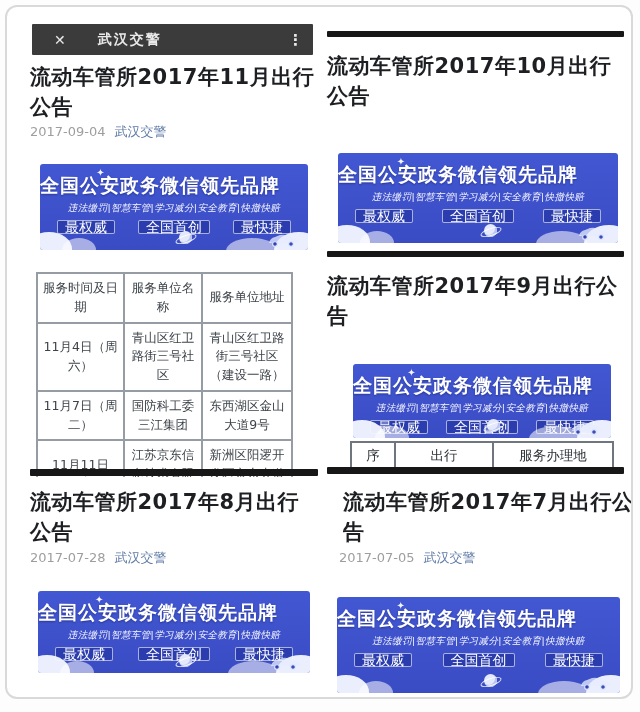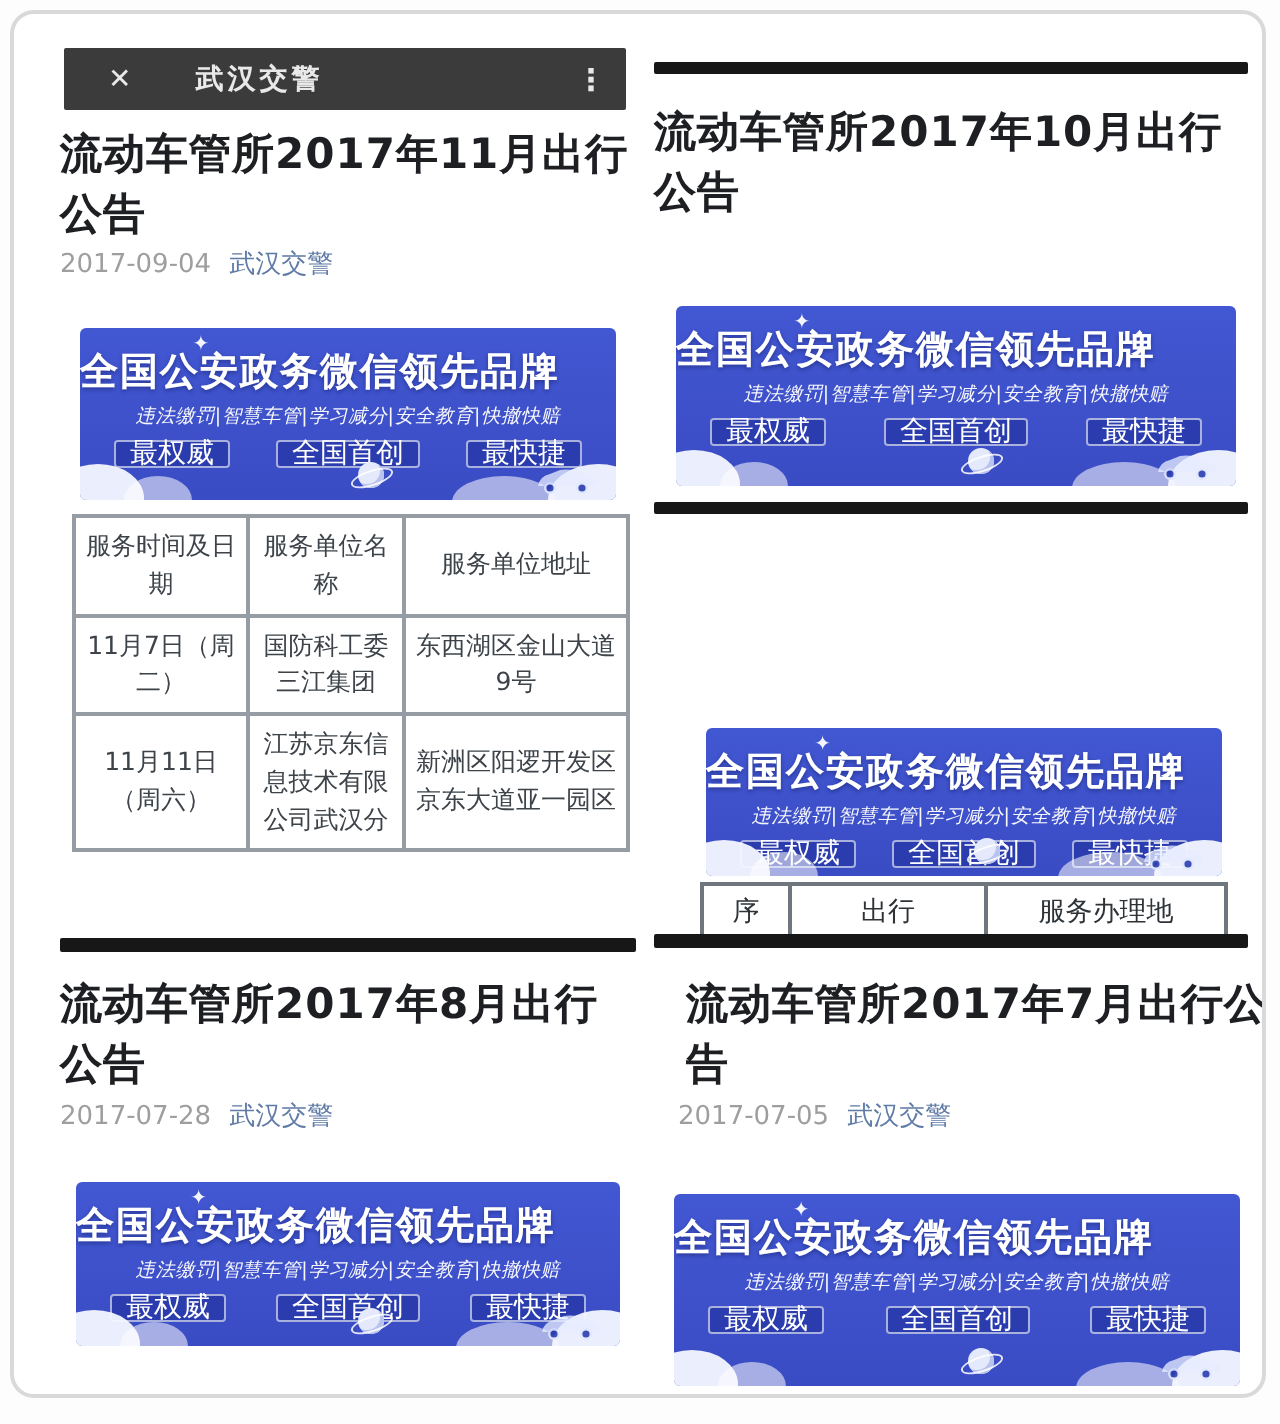--- a/index.html
+++ b/index.html
@@ -81,34 +81,39 @@
   <span class="cloud c2" style="right:30px;bottom:-14px;width:52px;height:26px;"></span>
   <span class="cloud" style="right:-16px;bottom:-18px;width:50px;height:36px;"></span>
   <span class="planet" style="left:52%;bottom:6px;"></span>
   <svg class="car" style="right:8px;bottom:3px;" width="34" height="14" viewBox="0 0 34 14">
     <path d="M3 10 Q4 5 9 4 L14 2 Q20 1 25 4 L30 6 Q33 7 32 10 Z" fill="rgba(230,236,255,.85)"></path>
     <circle cx="9" cy="11" r="2.4" fill="#2a3cae" stroke="#dfe6ff" stroke-width="1.2"></circle>
     <circle cx="25" cy="11" r="2.4" fill="#2a3cae" stroke="#dfe6ff" stroke-width="1.2"></circle>
   </svg>
 </div>
 
-    <div class="abs tbl-wrap" style="left:29px;top:250px;width:279px;height:205px;">
+    <div class="abs tbl-wrap" style="left:29px;top:265px;width:257px;height:205px;">
       <table class="ntable">
         <colgroup>
             <col style="width:87px">
             <col style="width:78px">
             <col>
           </colgroup>
         <tbody>
             <tr>
           <th>服务时间及日期</th>
           <th>服务单位名称</th>
           <th>服务单位地址</th>
         </tr>
         <tr>
+          <td>11月4日（周六）</td>
+          <td>青山区红卫路街三号社区</td>
+          <td>青山区红卫路街三号社区（建设一路）</td>
+        </tr>
+        <tr>
           <td>11月7日（周二）</td>
           <td>国防科工委三江集团</td>
           <td>东西湖区金山大道9号</td>
         </tr>
         <tr>
           <td>11月11日（周六）</td>
           <td>江苏京东信息技术有限公司武汉分</td>
           <td>新洲区阳逻开发区京东大道亚一园区</td>
         </tr>
       </tbody>
@@ -161,20 +166,21 @@
   <span class="planet" style="left:52%;bottom:6px;"></span>
   <svg class="car" style="right:8px;bottom:3px;" width="34" height="14" viewBox="0 0 34 14">
     <path d="M3 10 Q4 5 9 4 L14 2 Q20 1 25 4 L30 6 Q33 7 32 10 Z" fill="rgba(230,236,255,.85)"></path>
     <circle cx="9" cy="11" r="2.4" fill="#2a3cae" stroke="#dfe6ff" stroke-width="1.2"></circle>
     <circle cx="25" cy="11" r="2.4" fill="#2a3cae" stroke="#dfe6ff" stroke-width="1.2"></circle>
   </svg>
 </div>
 
     <div class="abs divider" style="left:320px;top:244px;width:297px;height:6px;"></div>
 
+    <div class="abs art-title" style="left:320px;top:264px;width:297px;">流动车管所2017年9月出行公告</div>
     <div class="banner" style="left:346px;top:357px;width:258px;height:74px;">
   <span class="sparkle">✦</span>
   <div class="headline">全国公安政务微信领先品牌</div>
   <div class="subline">违法缴罚|智慧车管|学习减分|安全教育|快撤快赔</div>
   <div class="pills">
     <span class="pill">最权威</span>
     <span class="pill">全国首创</span>
     <span class="pill">最快捷</span>
   </div>
   <span class="cloud" style="left:-14px;bottom:-16px;width:46px;height:34px;"></span>

